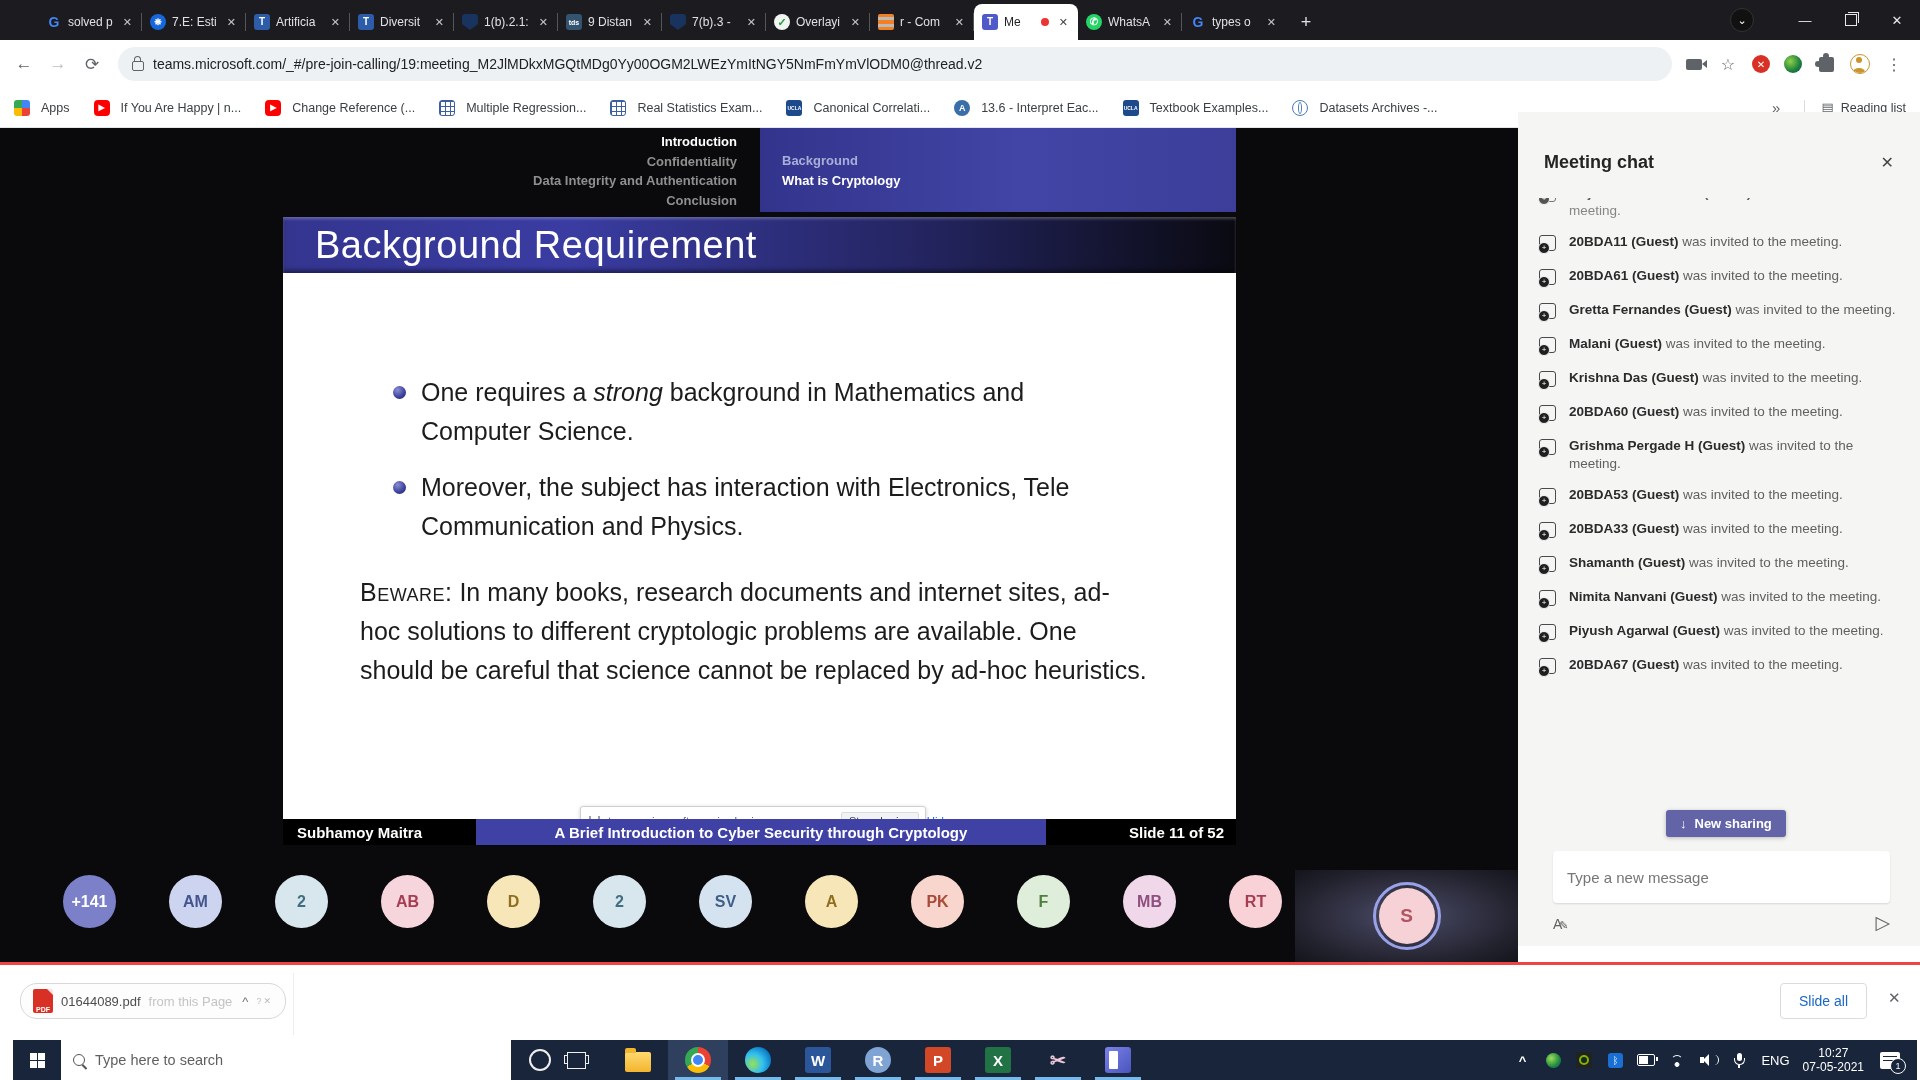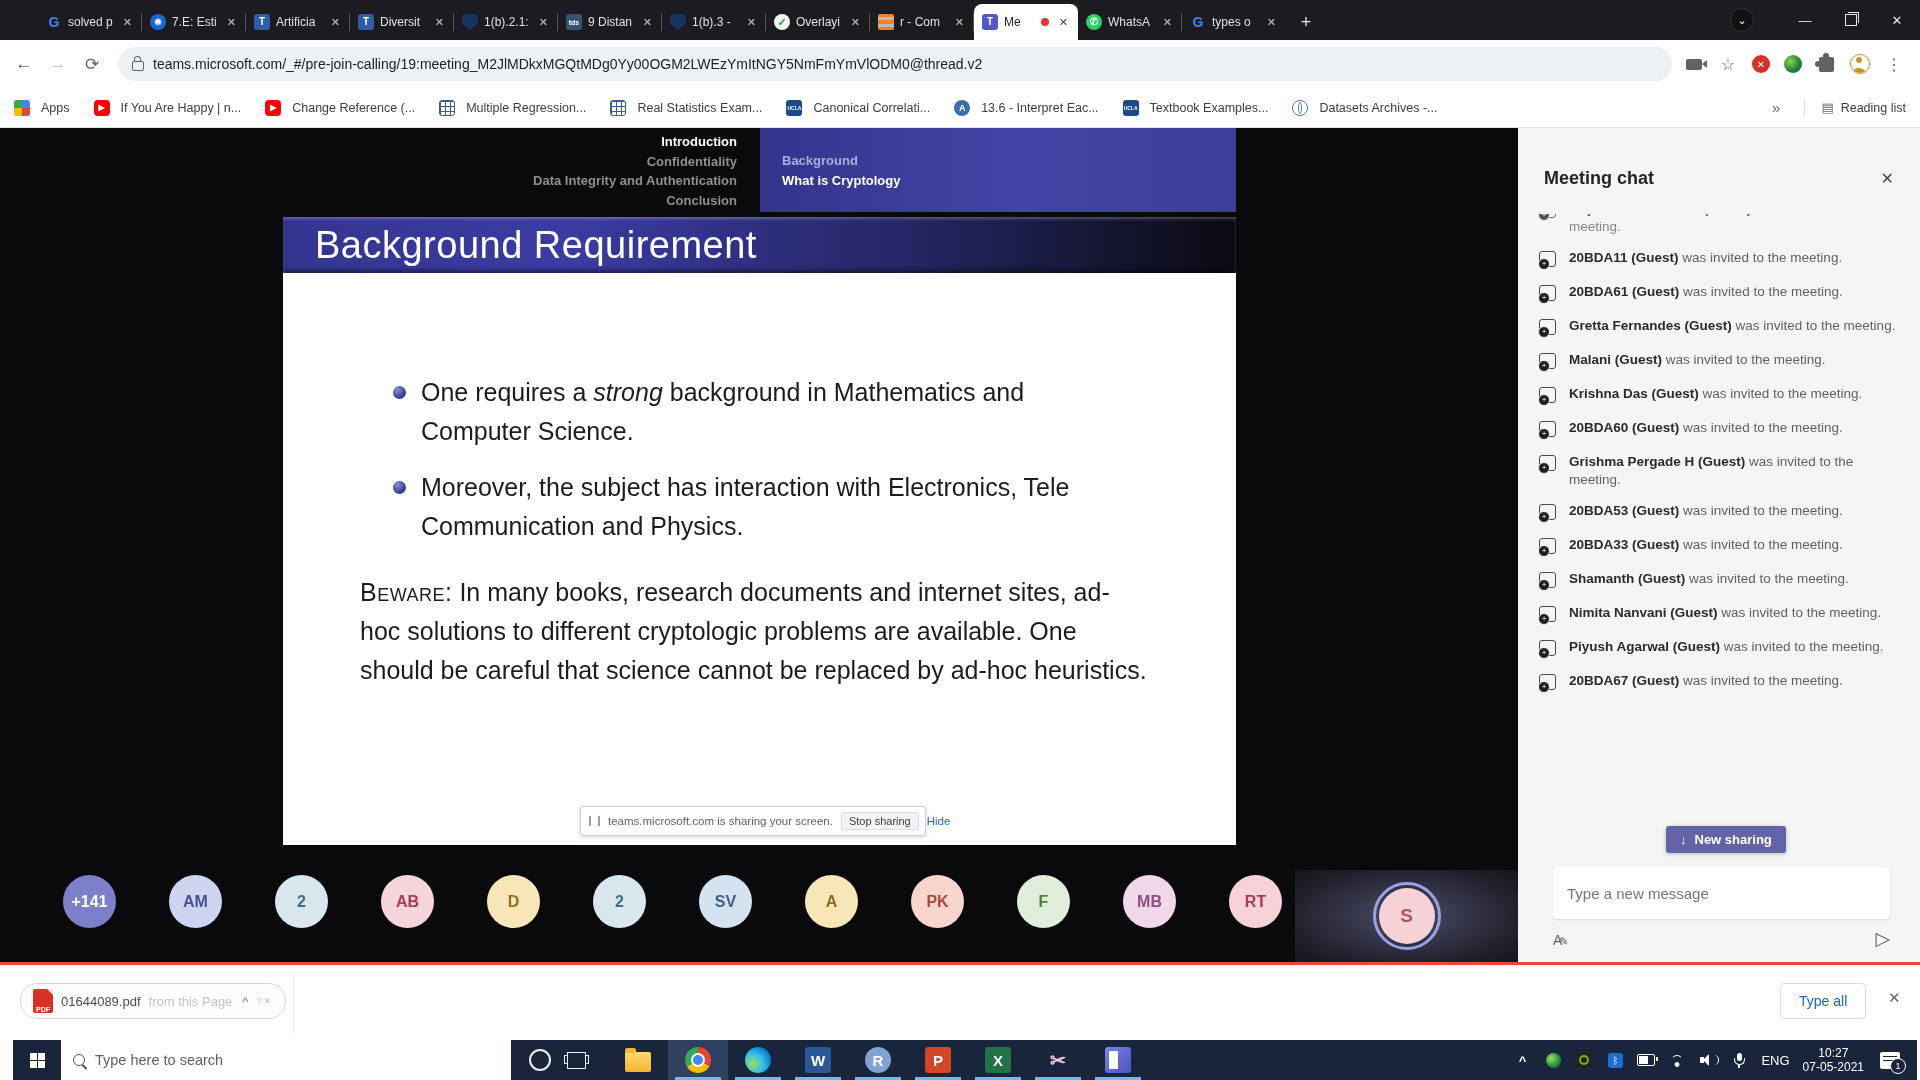--- a/index.html
+++ b/index.html
@@ -99,21 +99,21 @@
   .sf-right{flex:1;background:#000;display:flex;align-items:center;justify-content:flex-end;padding-right:12px;}
   .avatarrow{position:absolute;left:63px;top:747px;display:flex;gap:53px;}
   .pava{width:53px;height:53px;border-radius:50%;display:flex;align-items:center;justify-content:center;
         font-size:16px;font-weight:bold;flex:0 0 auto;}
   .stile{position:absolute;left:1295px;top:742px;width:223px;height:92px;
          background:radial-gradient(ellipse at center,#4b4b68 0%,#23232f 70%,#14141c 100%);
          display:flex;align-items:center;justify-content:center;}
   .sring{border:3px solid #99a2e8;border-radius:50%;padding:3px;}
   .sava{width:56px;height:56px;border-radius:50%;display:flex;align-items:center;justify-content:center;font-size:19px;font-weight:bold;}
   
-  .chat{position:absolute;top:128px;left:1518px;width:402px;height:834px;background:#f5f5f4;overflow:hidden;}
+  .chat{position:absolute;top:112px;left:1518px;width:402px;height:834px;background:#f5f5f4;overflow:hidden;}
   .chat-header{position:absolute;top:40px;left:26px;right:26px;display:flex;align-items:center;justify-content:space-between;}
   .chat-title{font-size:18px;font-weight:bold;color:#252423;}
   .chat-close{color:#484644;font-size:16px;}
   .msglist{position:absolute;top:86px;left:0;right:0;height:648px;overflow:hidden;padding:0 22px 0 20px;box-sizing:border-box;}
   .msg{display:flex;gap:11px;margin-bottom:13px;font-size:13.5px;line-height:18px;color:#616161;}
   .msg:first-child{margin-top:-14px;opacity:.75;}
   .msg b{color:#2b2b2b;font-weight:bold;}
   .msgicon{flex:0 0 auto;width:20px;height:20px;position:relative;margin-top:1px;}
   .msgicon .card{position:absolute;inset:1px 2px 3px 1px;border:1.6px solid #4a4a4a;border-radius:3px;}
   .msgicon .plus{position:absolute;left:0;bottom:0;width:10px;height:10px;border-radius:50%;background:#1f1f1f;
@@ -241,21 +241,21 @@
           <span class="sep"></span>
         </div>
         <div class="tab">
           <span class="fav fav-tds">tds</span>
           <span class="tlabel">9 Distan</span>
           <span class="tclose">✕</span>
           <span class="sep"></span>
         </div>
         <div class="tab">
           <span class="fav fav-shield"></span>
-          <span class="tlabel">1(b).3 -</span>
+          <span class="tlabel">7(b).3 -</span>
           <span class="tclose">✕</span>
           <span class="sep"></span>
         </div>
         <div class="tab">
           <span class="fav fav-overlay">✓</span>
           <span class="tlabel">Overlayi</span>
           <span class="tclose">✕</span>
           <span class="sep"></span>
         </div>
         <div class="tab">
@@ -384,20 +384,25 @@
           </div>
         <div class="beware">
           <span class="bw">Beware:</span><span> In many books, research documents and internet sites, ad-hoc solutions to different cryptologic problems are available. One should be careful that science cannot be replaced by ad-hoc heuristics.</span>
         </div>
         <div class="share-toast">
           <span class="toast-bars"></span>
           <span>teams.microsoft.com is sharing your screen.</span>
           <span class="stopshare">Stop sharing</span>
           <span class="hidelink">Hide</span>
         </div>
+      </div>
+      <div class="slide-footer">
+        <div class="sf-left">Subhamoy Maitra</div>
+        <div class="sf-mid">A Brief Introduction to Cyber Security through Cryptology</div>
+        <div class="sf-right">Slide 11 of 52</div>
       </div>
     </div>
 
     <div class="avatarrow" id="avatars">
         <div class="pava" style="background: rgb(123, 128, 201); color: rgb(255, 255, 255);">+141</div>
         <div class="pava" style="background: rgb(204, 212, 240); color: rgb(68, 84, 143);">AM</div>
         <div class="pava" style="background: rgb(216, 230, 237); color: rgb(63, 111, 128);">2</div>
         <div class="pava" style="background: rgb(246, 213, 220); color: rgb(166, 61, 82);">AB</div>
         <div class="pava" style="background: rgb(247, 231, 184); color: rgb(143, 111, 31);">D</div>
         <div class="pava" style="background: rgb(216, 230, 237); color: rgb(63, 111, 128);">2</div>
@@ -533,21 +538,21 @@
 
   <div class="dlbar">
     <div class="dlchip">
       <span class="pdficon">PDF</span>
       <span class="dlname">01644089.pdf</span>
       <span class="dlghost">from this Page</span>
       <span class="dlcaret">^</span>
       <span class="dlmini">?✕</span>
     </div>
     <div class="dlsep"></div>
-    <div class="showall">Type all</div>
+    <div class="showall">Slide all</div>
     <div class="dlclose">✕</div>
   </div>
 
   <div class="taskbar">
     <div class="startbtn">
       <span class="wl">
           <span></span>
           <span></span>
           <span></span>
           <span></span>

